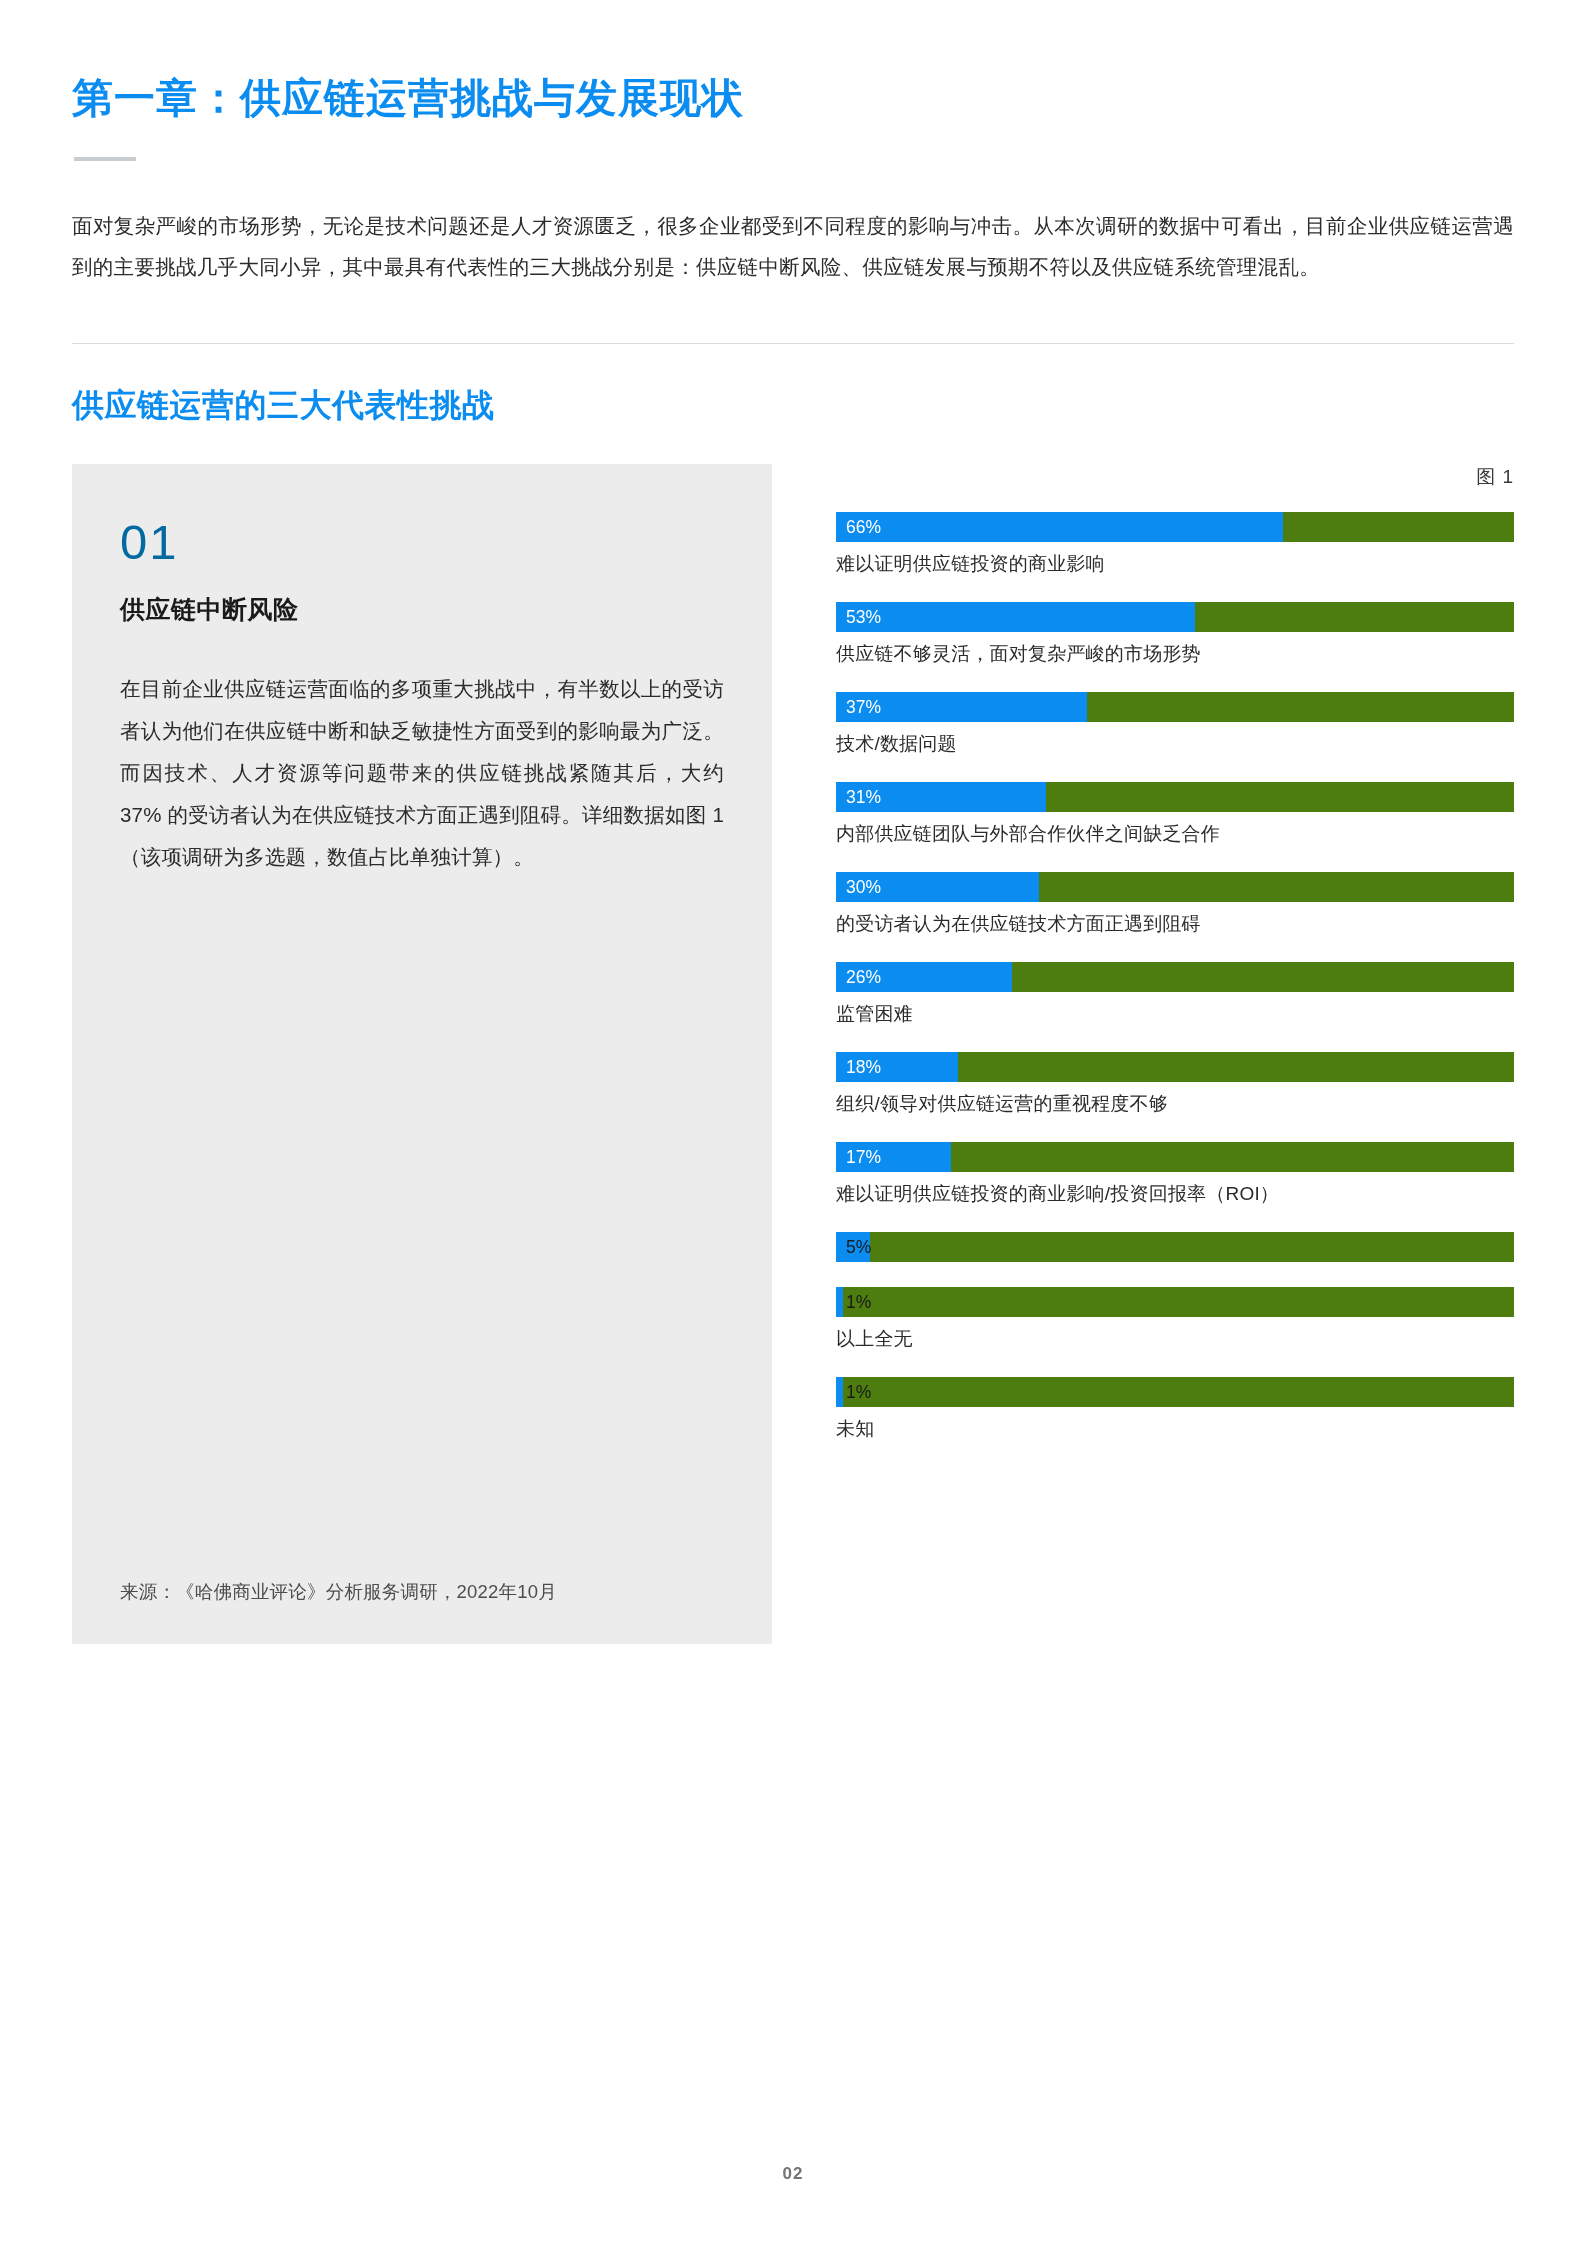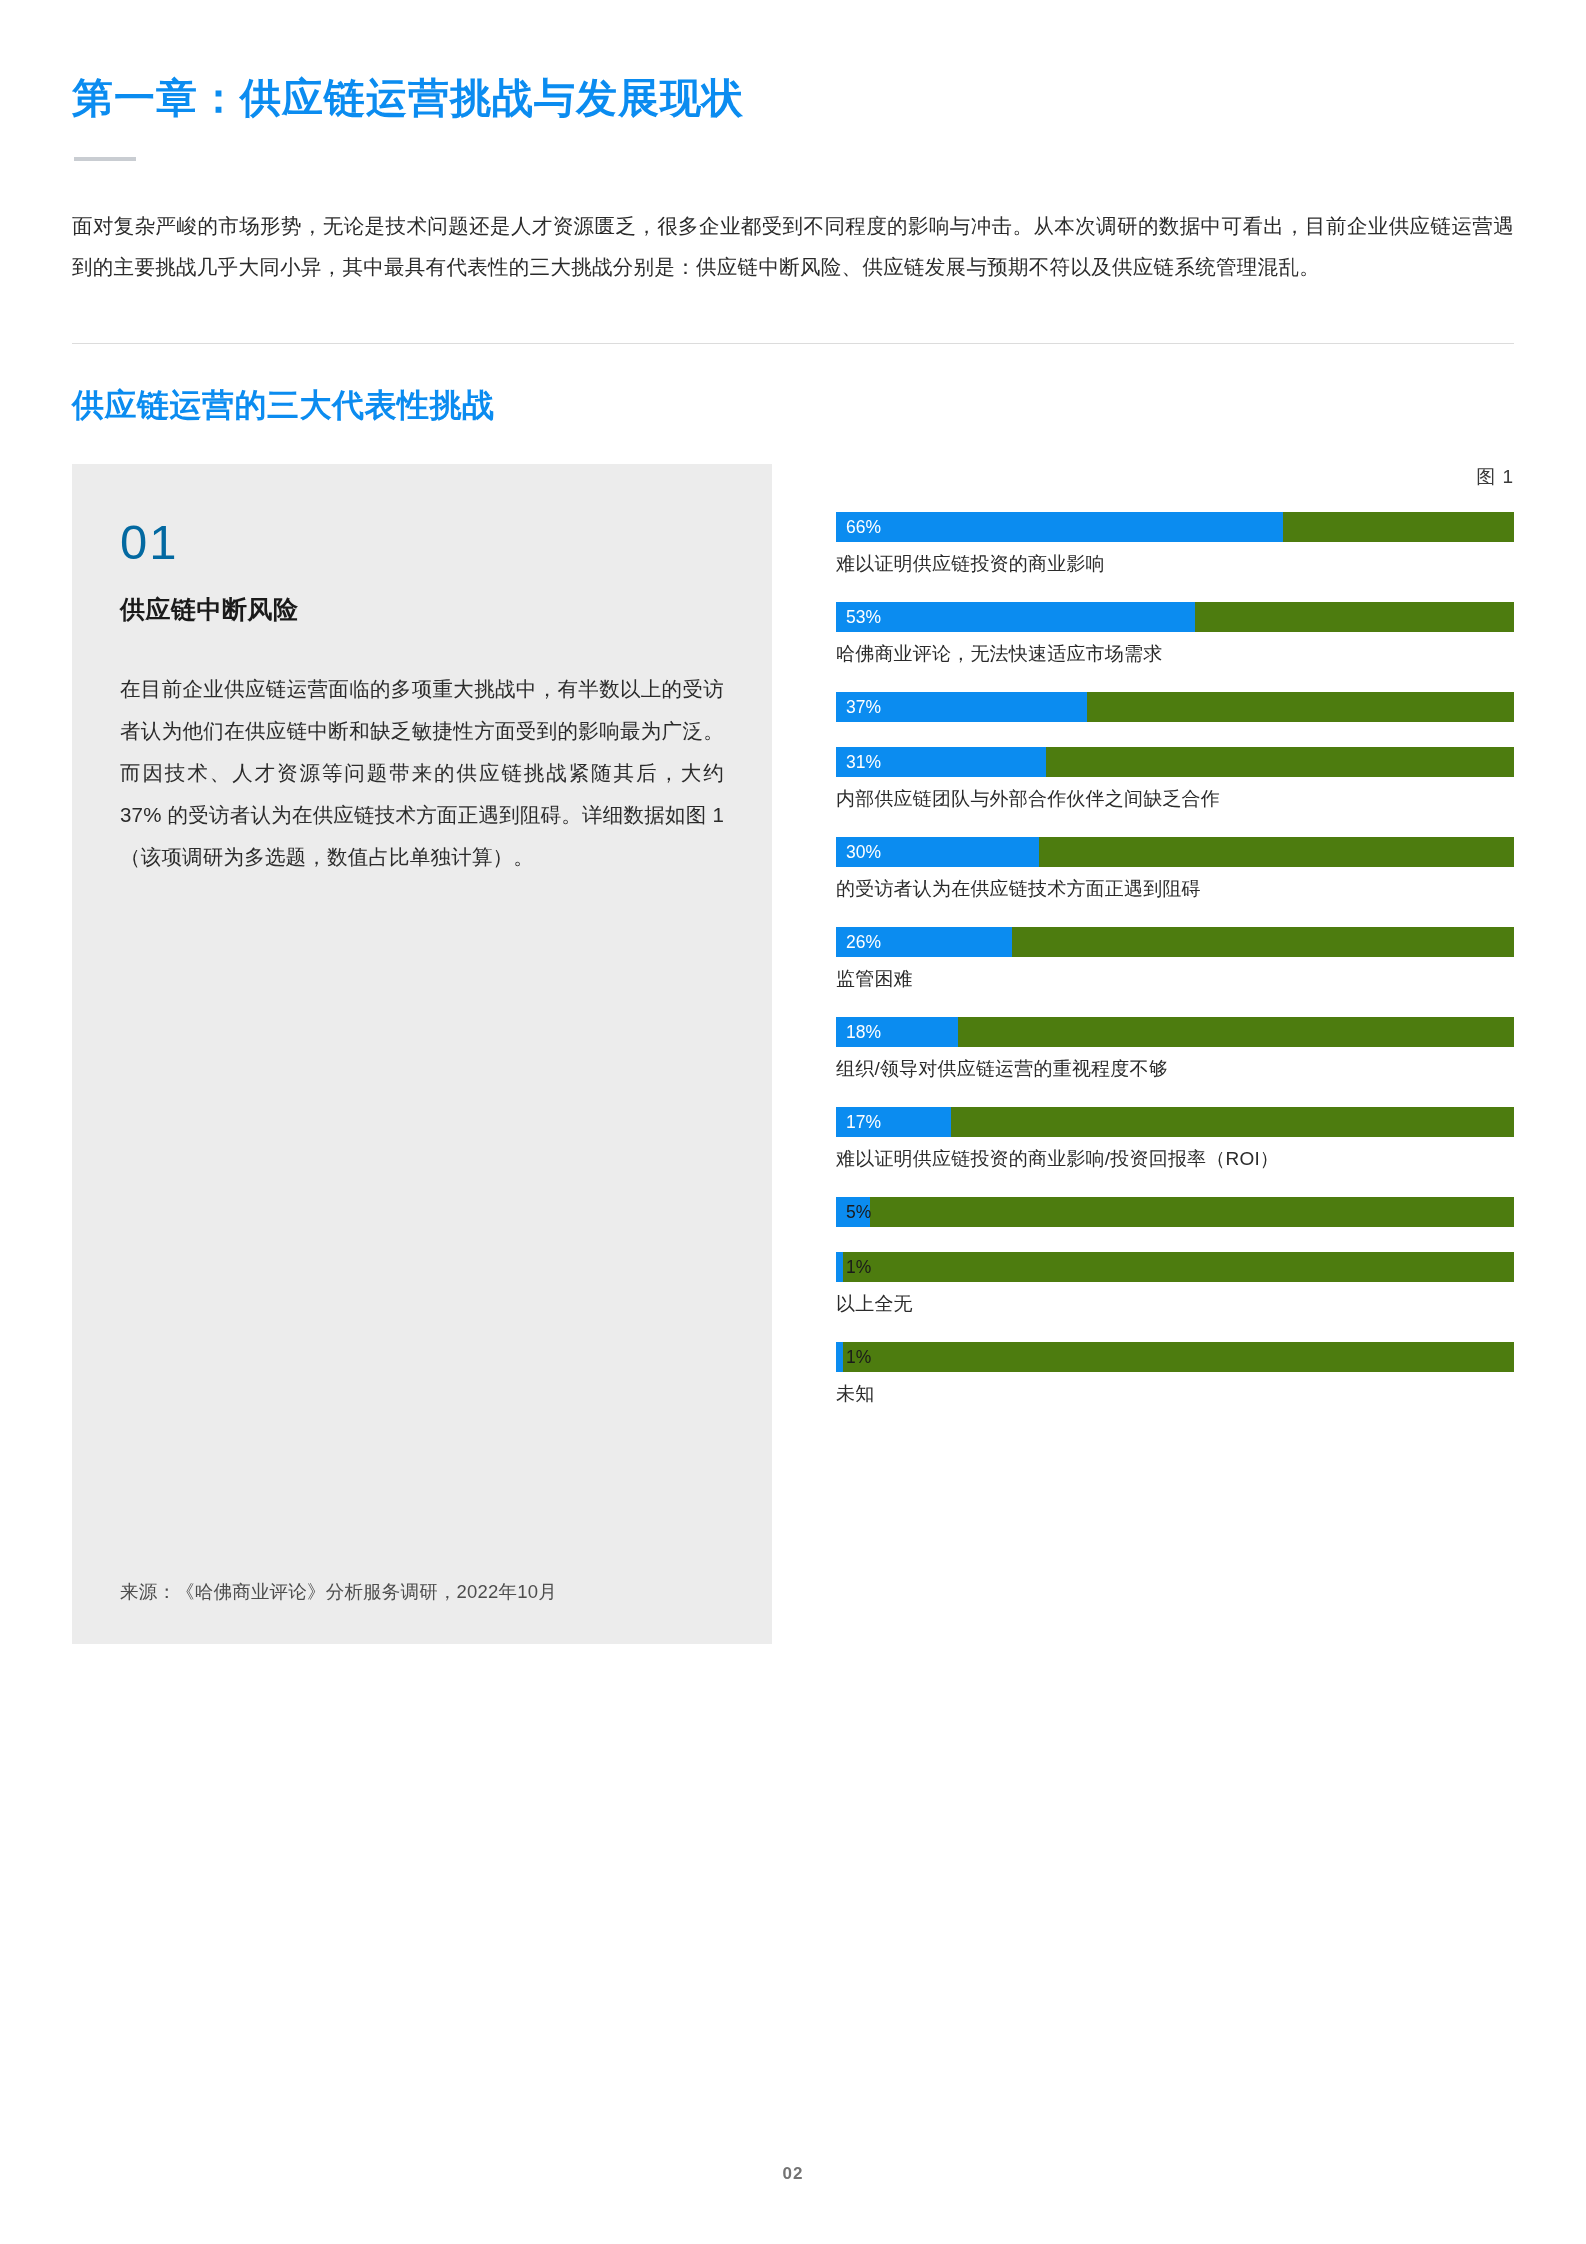--- a/index.html
+++ b/index.html
@@ -203,27 +203,28 @@
               <div class="bar-fill" style="width: 66%; background: rgb(11, 140, 240);"></div>
               <div class="bar-value">66%</div>
             </div>
             <div class="bar-label">难以证明供应链投资的商业影响</div>
           </div>
           <div class="bar-item">
             <div class="bar-track">
               <div class="bar-fill" style="width: 53%; background: rgb(11, 140, 240);"></div>
               <div class="bar-value">53%</div>
             </div>
-            <div class="bar-label">哈佛商业评论，无法快速适应市场需求</div>
+            <div class="bar-label">供应链不够灵活，面对复杂严峻的市场形势</div>
           </div>
           <div class="bar-item">
             <div class="bar-track">
               <div class="bar-fill" style="width: 37%; background: rgb(11, 140, 240);"></div>
               <div class="bar-value">37%</div>
             </div>
+            <div class="bar-label">技术/数据问题</div>
           </div>
           <div class="bar-item">
             <div class="bar-track">
               <div class="bar-fill" style="width: 31%; background: rgb(11, 140, 240);"></div>
               <div class="bar-value">31%</div>
             </div>
             <div class="bar-label">内部供应链团队与外部合作伙伴之间缺乏合作</div>
           </div>
           <div class="bar-item">
             <div class="bar-track">

